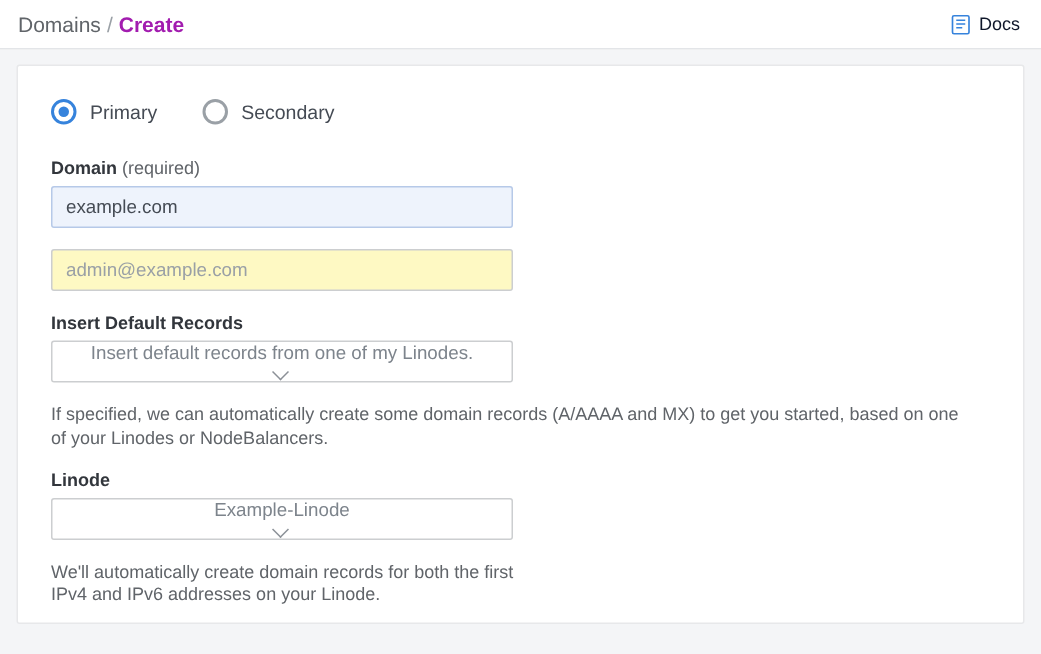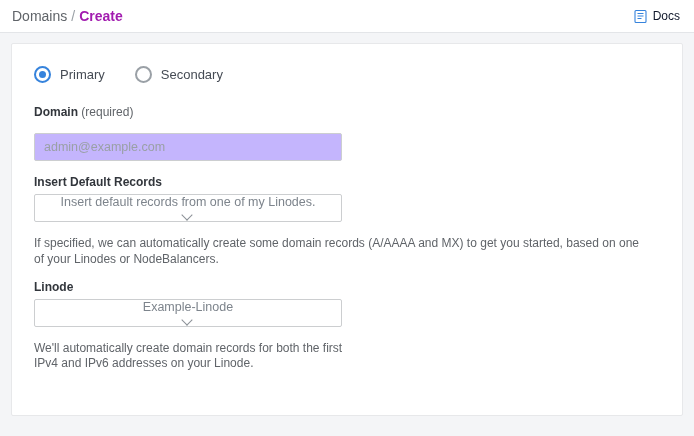--- a/index.html
+++ b/index.html
@@ -130,21 +130,21 @@
   }
   .field-label .req {
     font-weight: normal;
     color: #606469;
   }
   .text-input {
     width: 308px;
     height: 28px;
     border: 1px solid #ccced0;
     border-radius: 2px;
-    background: #c4b5fd;
+    background: #fef9c3;
     padding: 0 9px;
     font-family: "Liberation Sans", sans-serif;
     font-size: 12.5px;
     color: #454b54;
     outline: none;
   }
   .text-input.focused {
     background: #eef3fc;
     border-color: #b6c9e8;
   }
@@ -232,20 +232,21 @@
         <span class="radio-outer"></span>
         <span class="radio-label">Secondary</span>
       </div>
     </div>
 
     <div class="field">
       <label class="field-label">
         <span>Domain</span>
         <span class="req">(required)</span>
       </label>
+      <input class="text-input focused" type="text" value="example.com" style="">
     </div>
 
     <div class="field">
       <input class="text-input" type="text" placeholder="admin@example.com" style="">
     </div>
 
     <div class="field">
       <label class="field-label">Insert Default Records</label>
       <div class="select-wrap">
         <span class="select-value">Insert default records from one of my Linodes.</span>

